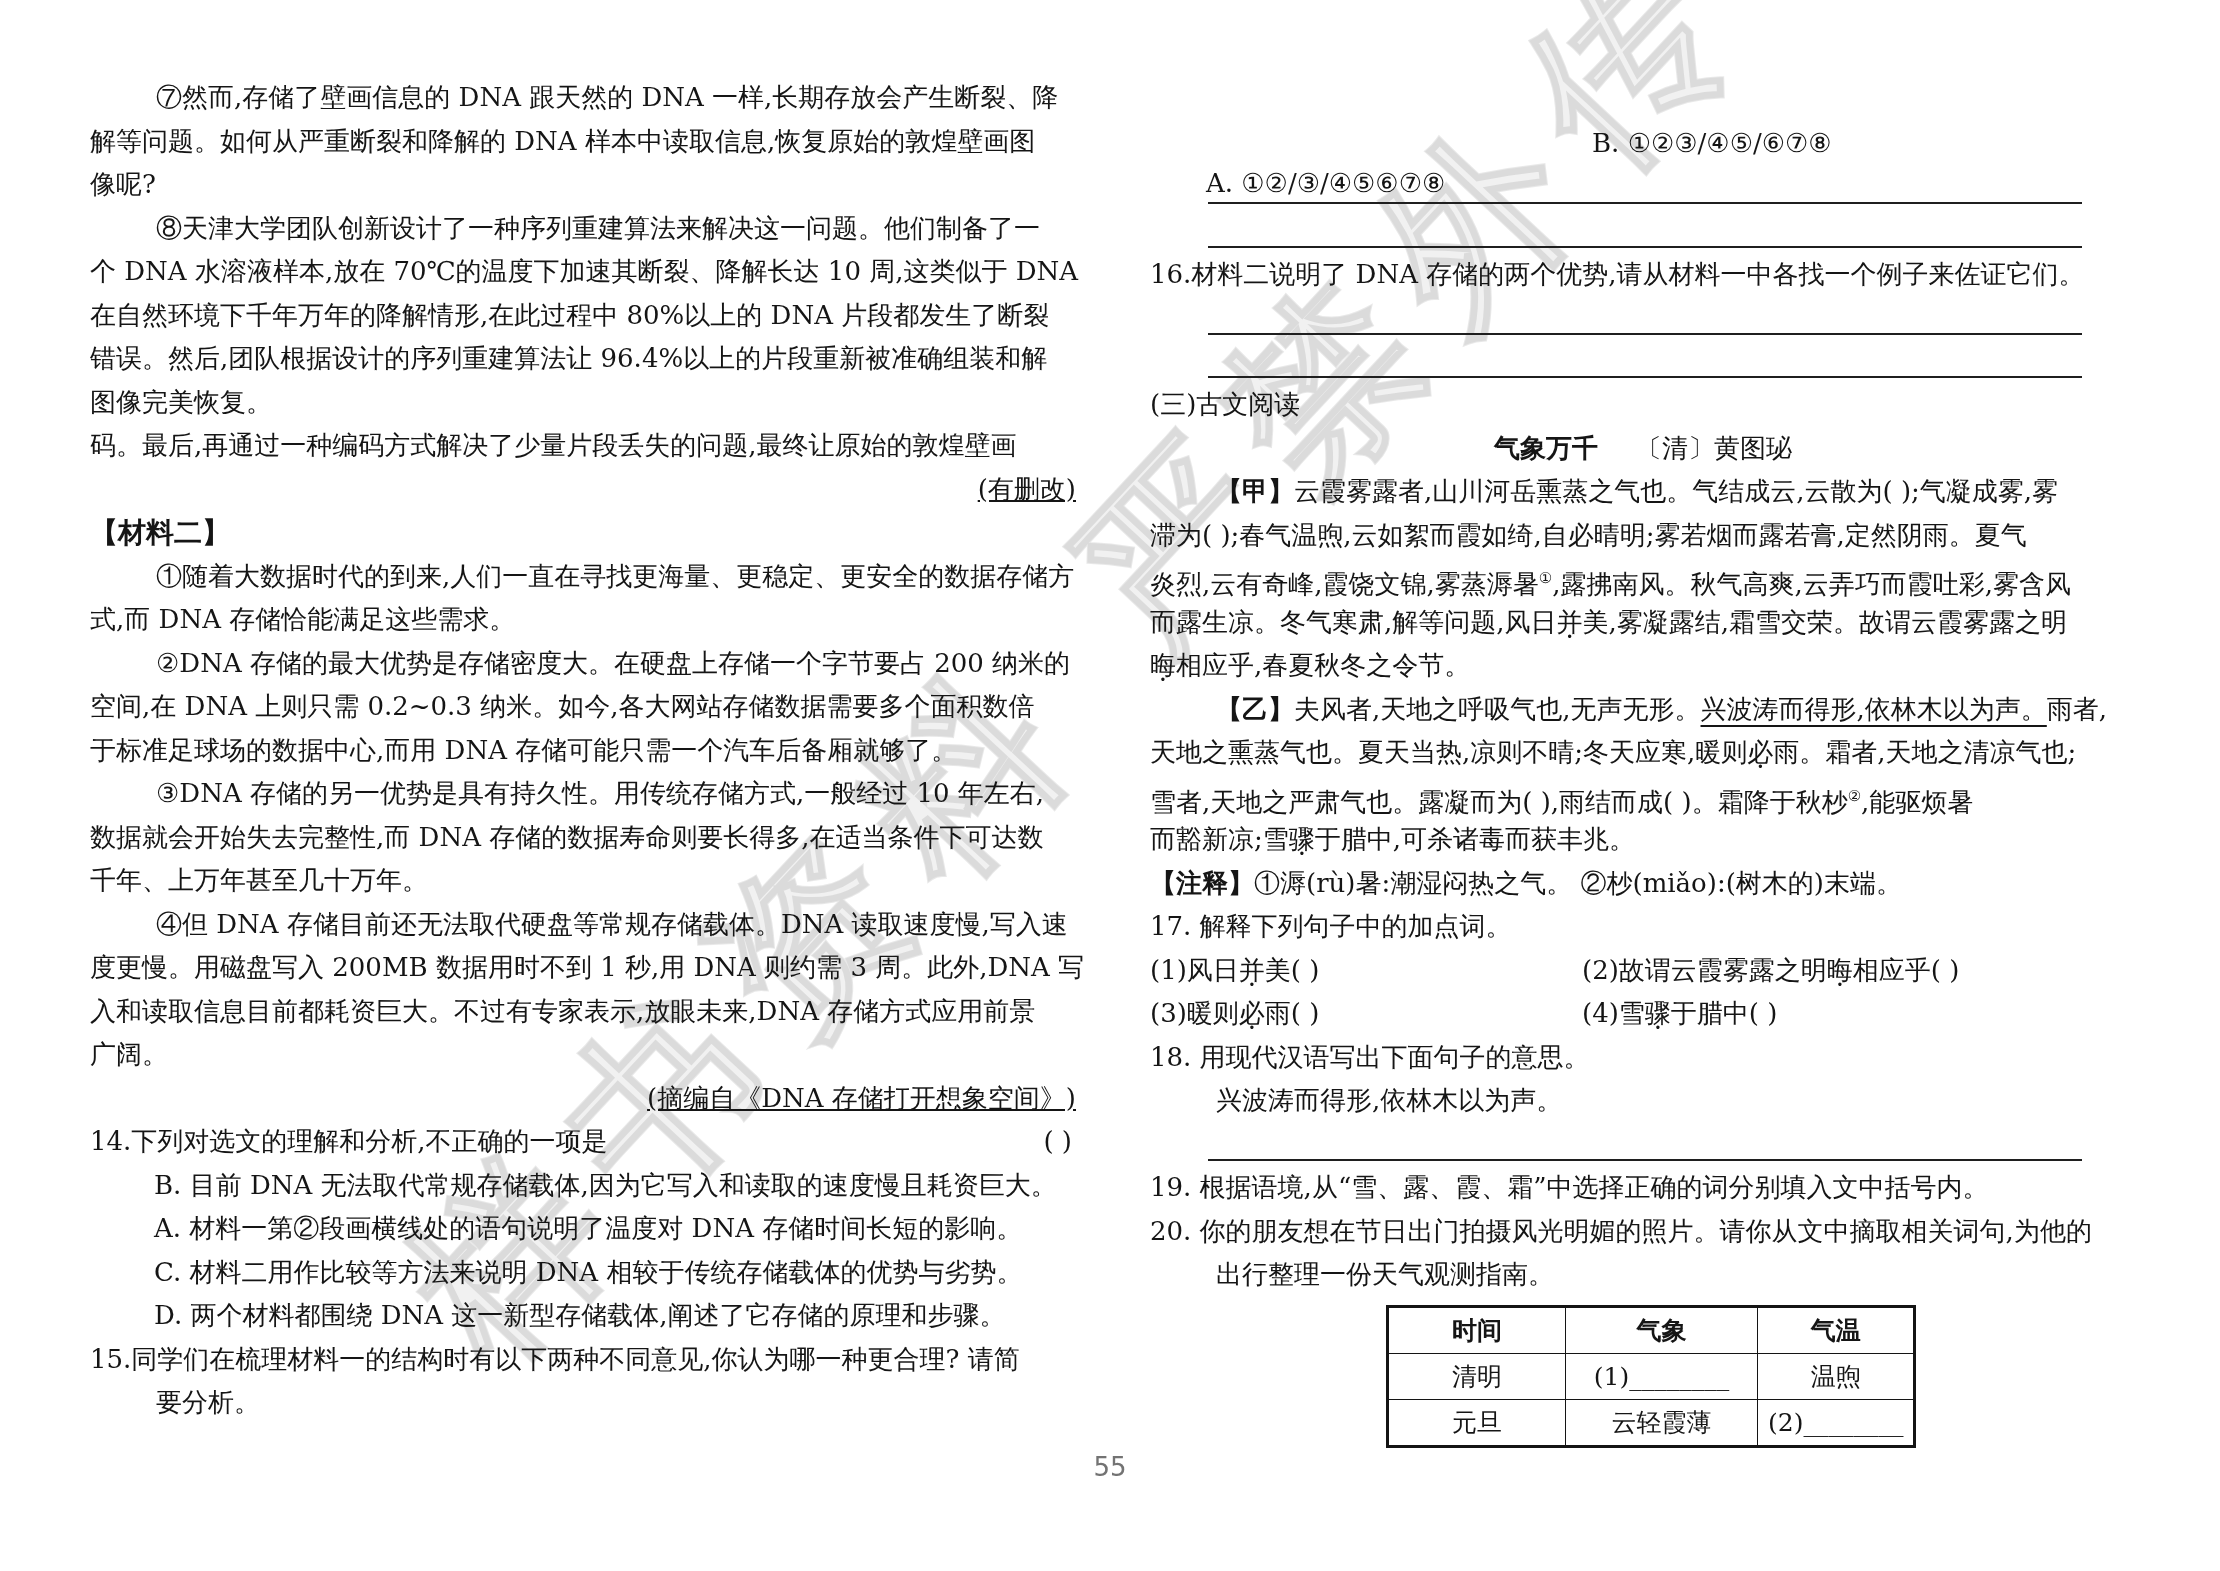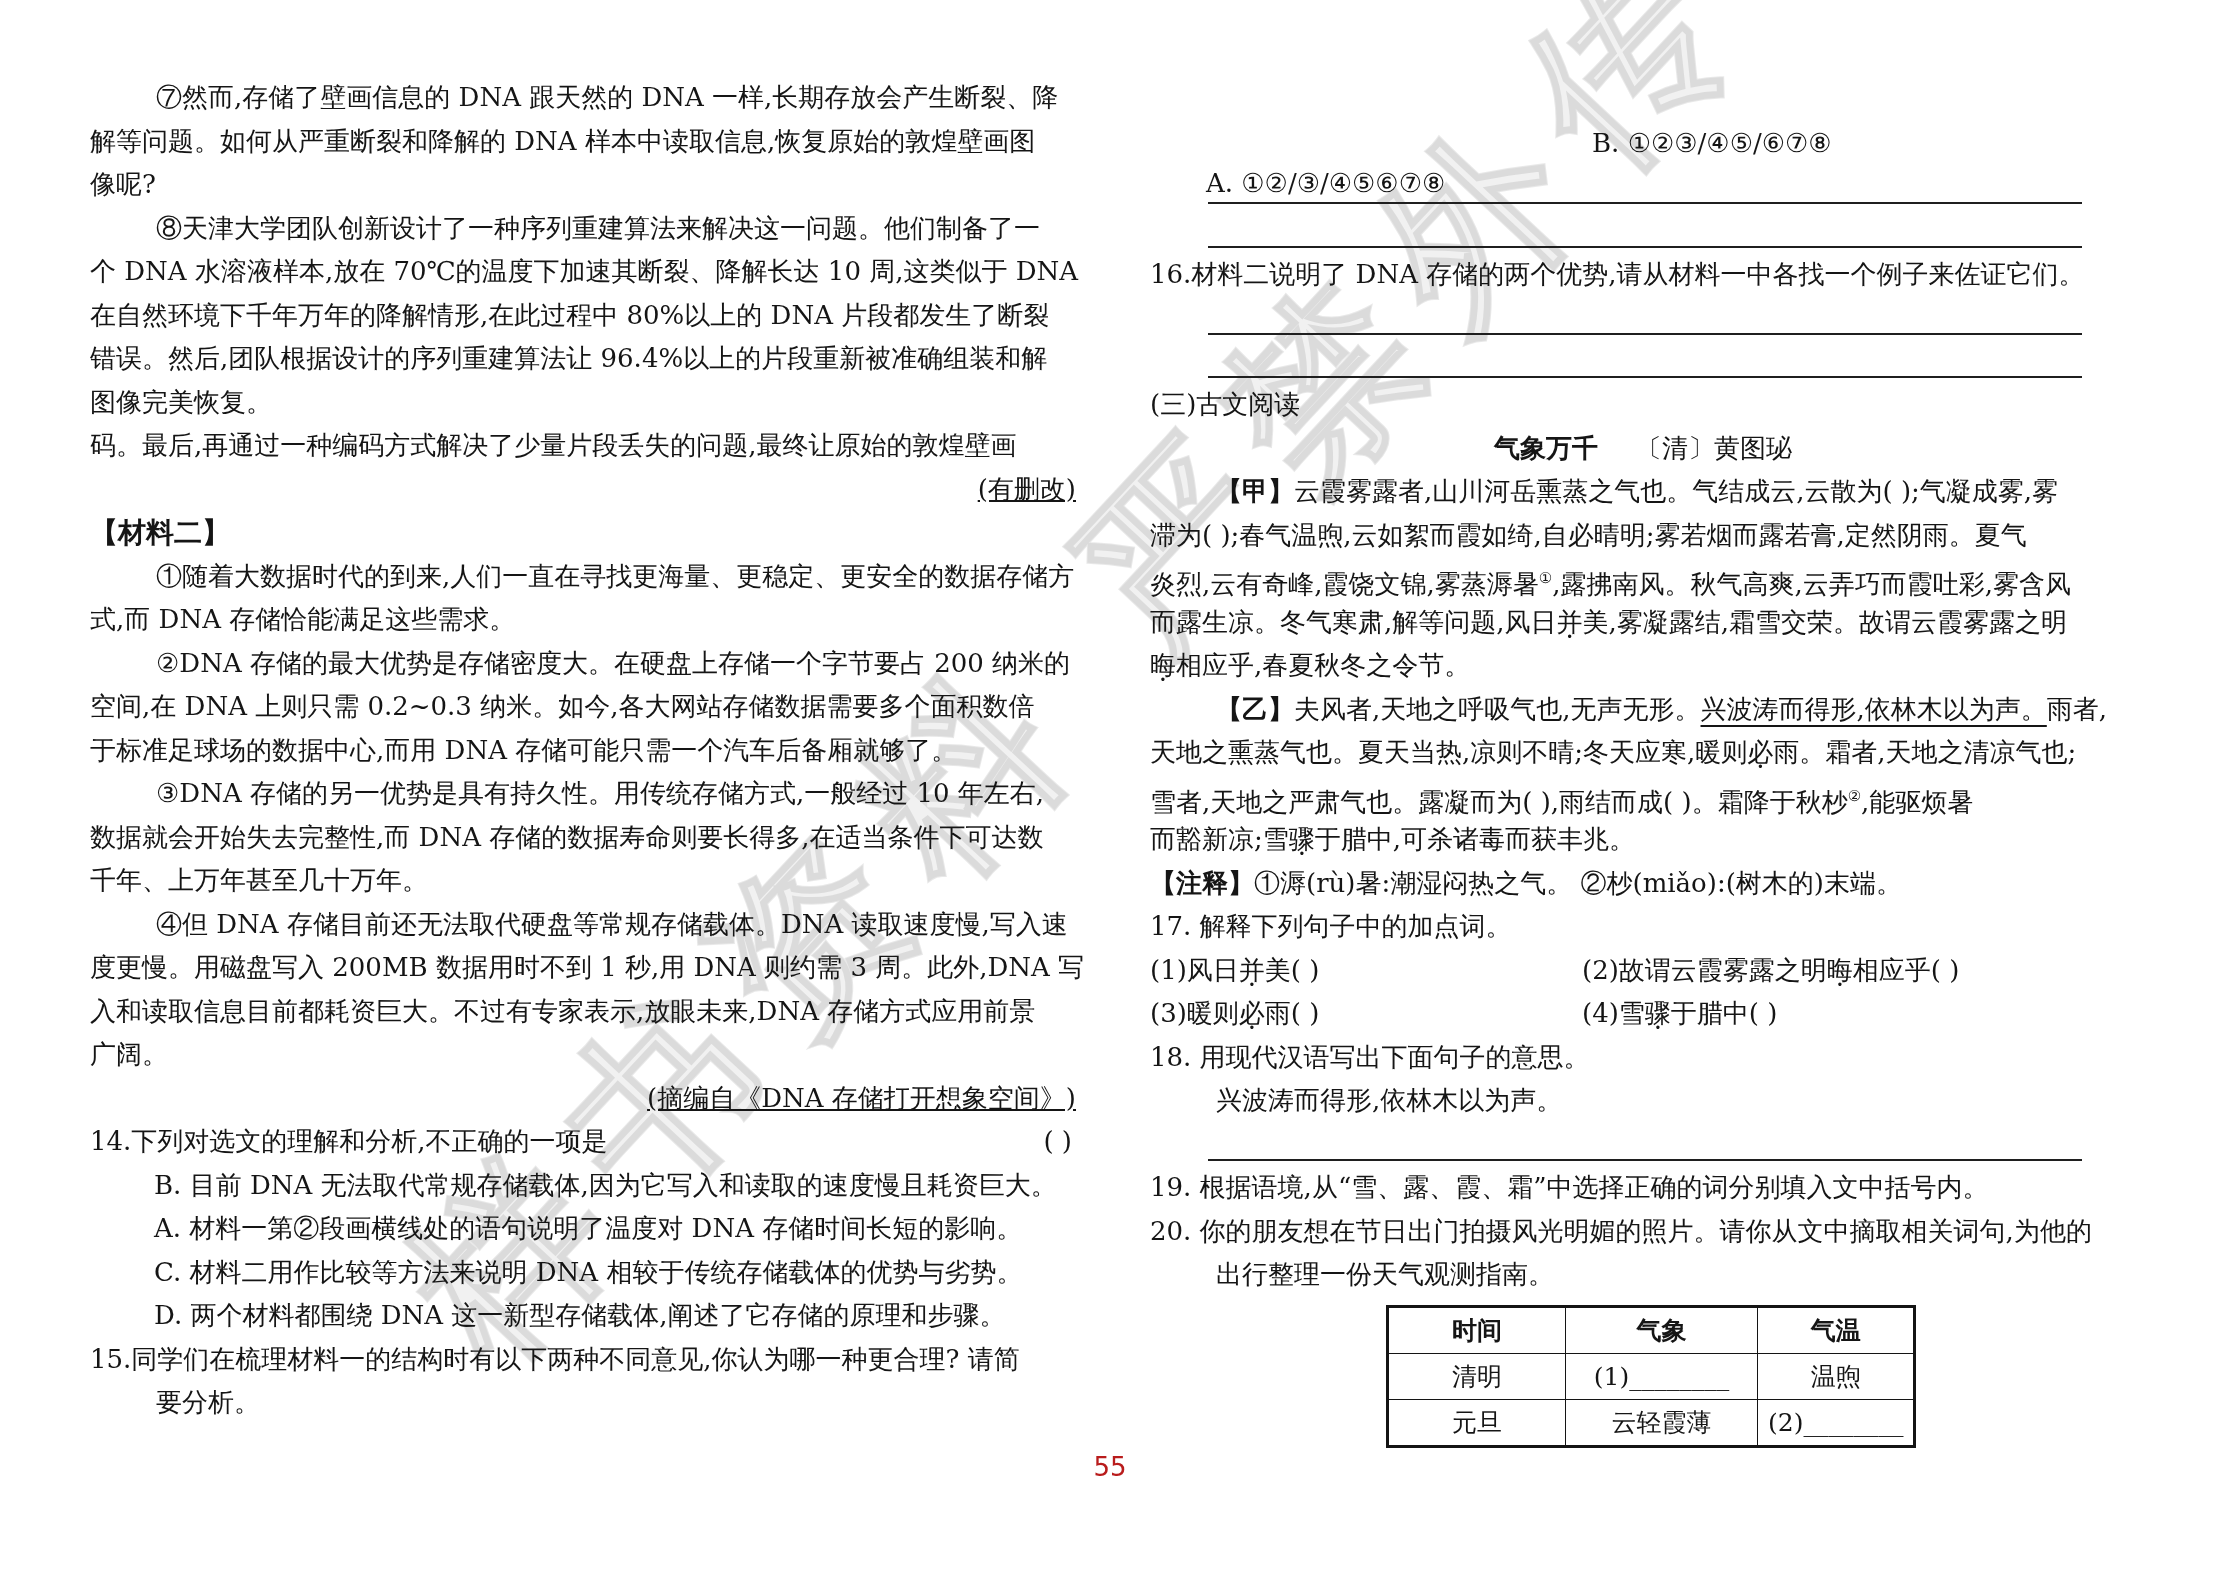--- a/index.html
+++ b/index.html
@@ -35,21 +35,21 @@
   .q17row .c1{display:inline-block;width:432px;}
   .sentence{padding-left:66px;}
   table.obs{border-collapse:collapse;margin:8px 0 0 236px;
     font-size:25px;}
   table.obs td,table.obs th{border:1.5px solid #141414;height:45px;text-align:center;
     vertical-align:middle;padding:0 10px;font-weight:normal;}
   table.obs{border:3px solid #141414;}
   table.obs th{font-weight:bold;font-family:"DejaVu Sans","Liberation Sans",sans-serif;}
   table.obs col.c-time{width:178px;} table.obs col.c-weather{width:192px;} table.obs col.c-temp{width:156px;}
   #pagefooter{position:absolute;left:1060px;top:1452px;width:100px;text-align:center;
-    font-family:"DejaVu Sans","Liberation Sans",sans-serif;font-size:26px;color:#b91c1c;}
+    font-family:"DejaVu Sans","Liberation Sans",sans-serif;font-size:26px;color:#737373;}
   .wm{position:absolute;font-family:"DejaVu Sans","Liberation Sans",sans-serif;font-weight:bold;
     font-size:185px;letter-spacing:34px;white-space:nowrap;color:rgba(0,0,0,0.055);
     -webkit-text-stroke:2px rgba(0,0,0,0.09);pointer-events:none;z-index:0;}
   #wm1{left:170px;top:560px;width:1760px;text-align:center;transform:rotate(-47deg);}
   .content{position:relative;z-index:1;}
 </style>
 </head>
 <body>
 
 <div class="wm" id="wm1">样书资料 严禁外传</div>

